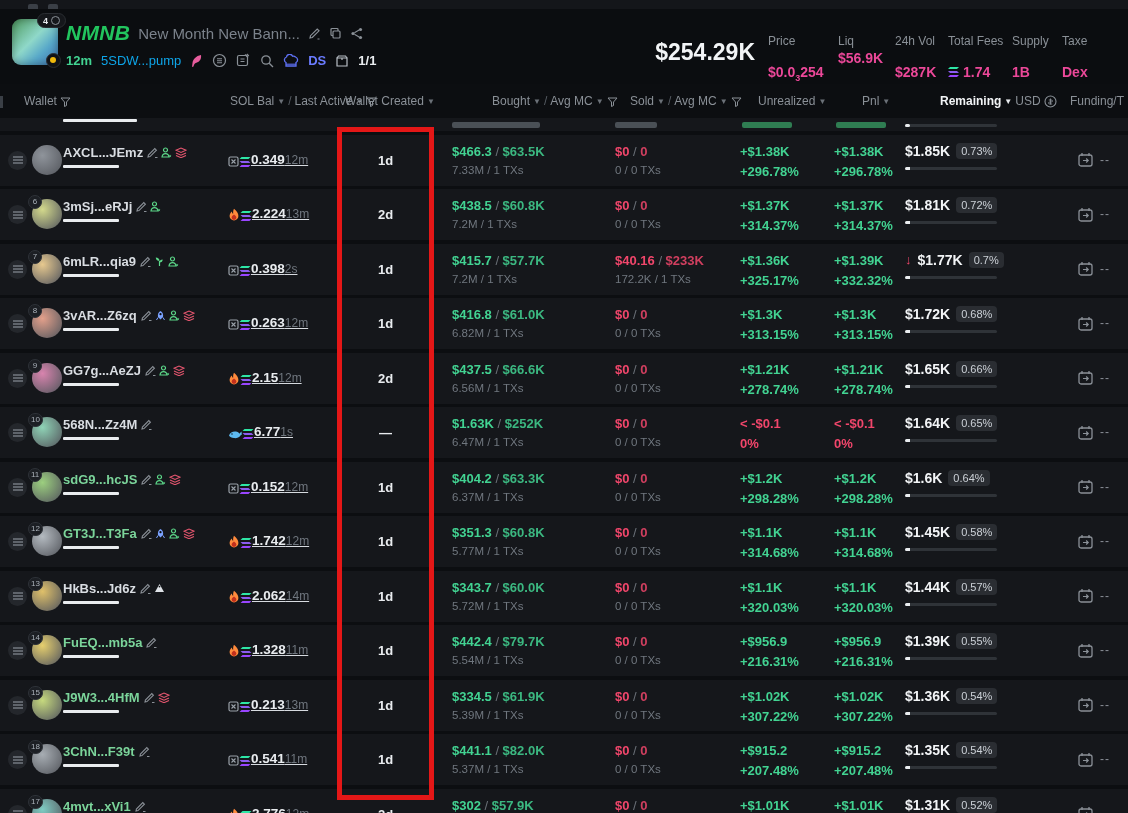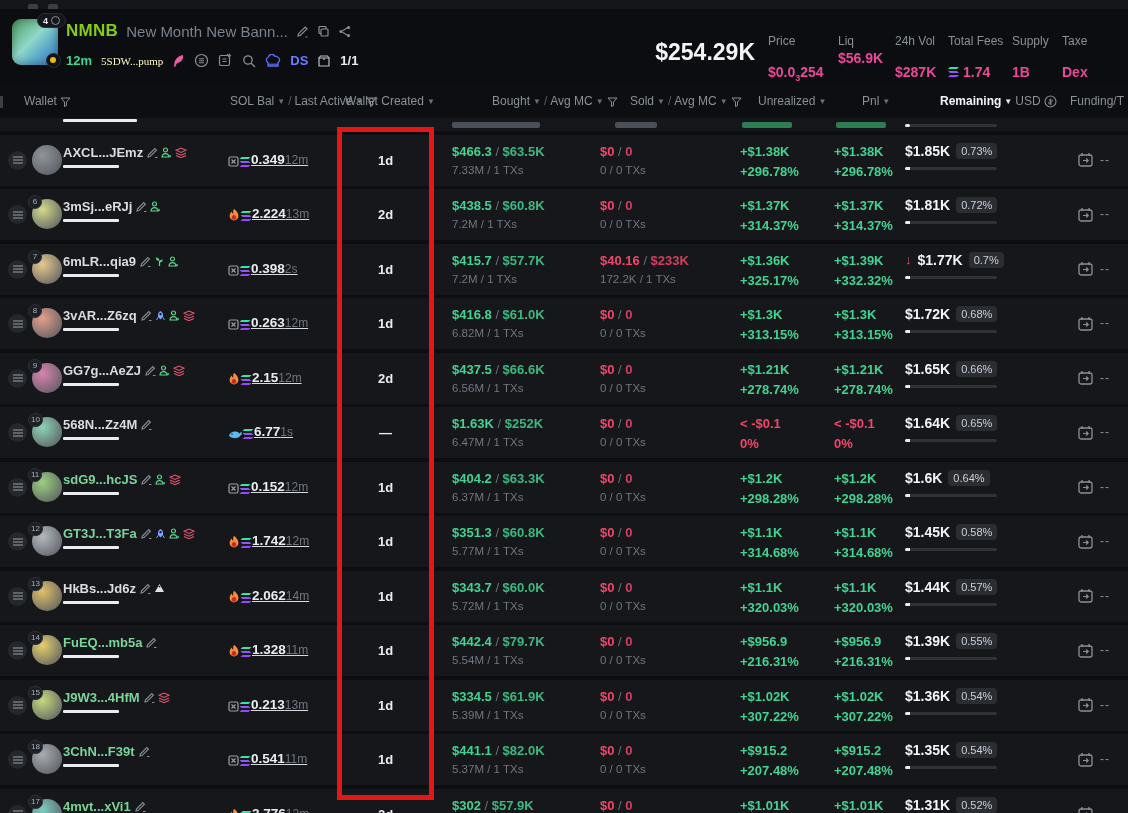--- a/index.html
+++ b/index.html
@@ -13,26 +13,26 @@
   .tavatar{position:absolute;left:12px;top:10px;width:46px;height:46px;border-radius:9px;
            background:linear-gradient(135deg,#4e9a5f 0%,#8fd8c9 45%,#57a7c9 70%,#3f6fae 100%);
            box-shadow:inset 0 0 8px rgba(0,0,0,.35);}
   .tbadge{position:absolute;top:-6px;right:-8px;background:#15171b;border:1px solid #2a2d32;border-radius:9px;
           padding:0 5px;height:13px;display:flex;align-items:center;gap:3px;font-size:9px;font-weight:bold;color:#e6e9ed;}
   .tbadge .face{width:7px;height:7px;border:1px solid #8a9097;border-radius:50%;display:inline-block;}
   .tmini{position:absolute;right:-3px;bottom:-3px;width:13px;height:13px;border-radius:50%;background:#101216;
          border:1px solid #2a2d32;}
   .tmini i{position:absolute;left:3px;top:3px;width:6px;height:6px;border-radius:50%;background:#f0b90b;}
   .trow1{position:absolute;left:66px;top:12px;display:flex;align-items:center;gap:8px;white-space:nowrap;}
-  .tname{font-size:17px;font-weight:bold;color:#84cc16;letter-spacing:.3px;}
+  .tname{font-size:21px;font-weight:bold;color:#22c55e;letter-spacing:.3px;font-style:italic;}
   .tsub{font-size:15px;color:#7b828b;}
   .hicon{display:inline-flex;align-items:center;justify-content:center;}
   .trow2{position:absolute;left:66px;top:44px;display:flex;align-items:center;gap:9px;white-space:nowrap;}
   .tage{font-size:13px;font-weight:bold;color:#42d392;}
-  .taddr{font-size:11px;color:#fef9c3;font-family:Liberation Serif, serif;}
+  .taddr{font-size:13px;color:#0ea5e9;}
   .ds{font-size:13px;font-weight:bold;color:#6b7cff;}
   .bundle{font-size:13px;font-weight:bold;color:#e9ecef;}
   .bigprice{position:absolute;left:630px;top:30px;width:125px;text-align:right;font-size:23px;font-weight:bold;color:#f2f4f6;}
   .stat{position:absolute;top:25px;}
   .stat .lb{font-size:12px;color:#8a9097;}
   .stat .vl{font-size:14px;font-weight:bold;color:#ec4899;margin-top:16px;display:flex;align-items:center;gap:4px;}
   .stat sub{font-size:9px;}
 
   
   .thead{position:absolute;top:84px;left:0;width:1128px;height:34px;background:#0c0e11;font-size:12px;color:#8a9097;overflow:hidden;}
@@ -61,21 +61,21 @@
   .wname.green{color:#7bd49a;}
   .nicons{display:inline-flex;align-items:center;gap:3px;}
   .underline{height:3px;width:56px;background:#e9ecef;border-radius:1px;margin-top:5px;}
   .solcell{position:absolute;left:228px;top:17px;display:flex;align-items:flex-end;white-space:nowrap;text-decoration:underline;}
   .solval{font-size:13.5px;font-weight:bold;color:#e9ecef;}
   .age{font-size:12px;color:#70777f;}
   .created{position:absolute;left:337px;top:18px;width:97px;text-align:center;font-size:13px;font-weight:bold;color:#e9ecef;}
   .cell .l1{font-size:13px;font-weight:bold;white-space:nowrap;}
   .cell .l2{font-size:11.5px;color:#70777f;margin-top:5px;white-space:nowrap;}
   .bought{position:absolute;left:452px;top:9px;}
-  .sold{position:absolute;left:600px;top:9px;}
+  .sold{position:absolute;left:615px;top:9px;}
   .unreal{position:absolute;left:740px;top:9px;}
   .pnl{position:absolute;left:834px;top:9px;}
   .g{color:#42d392;} .r{color:#f1466b;}
   .v2{opacity:.85;} .sep{color:#6b7178;font-weight:normal;}
   .pctline{font-size:13px;font-weight:bold;margin-top:5px;}
   .remain{position:absolute;left:905px;top:8px;width:100px;}
   .remain .l1{display:flex;align-items:center;gap:6px;}
   .rarrow{color:#f1466b;font-size:13px;font-weight:bold;}
   .rv{font-size:14px;font-weight:bold;color:#f2f4f6;}
   .pctbadge{background:#2a2d32;color:#ccd1d7;font-size:11px;padding:2px 5px;border-radius:4px;}

